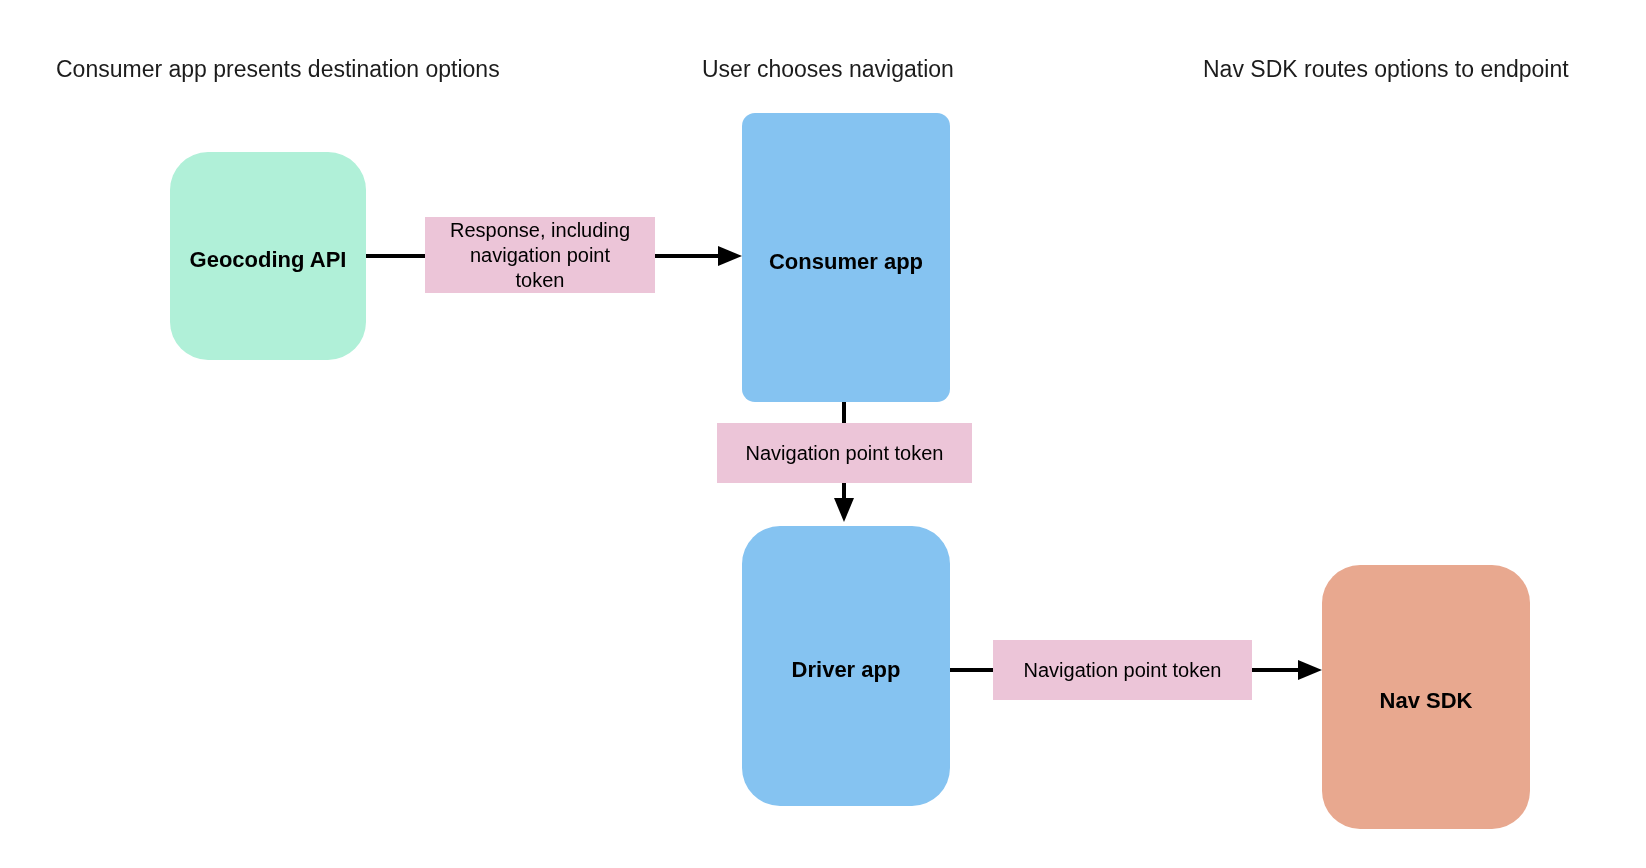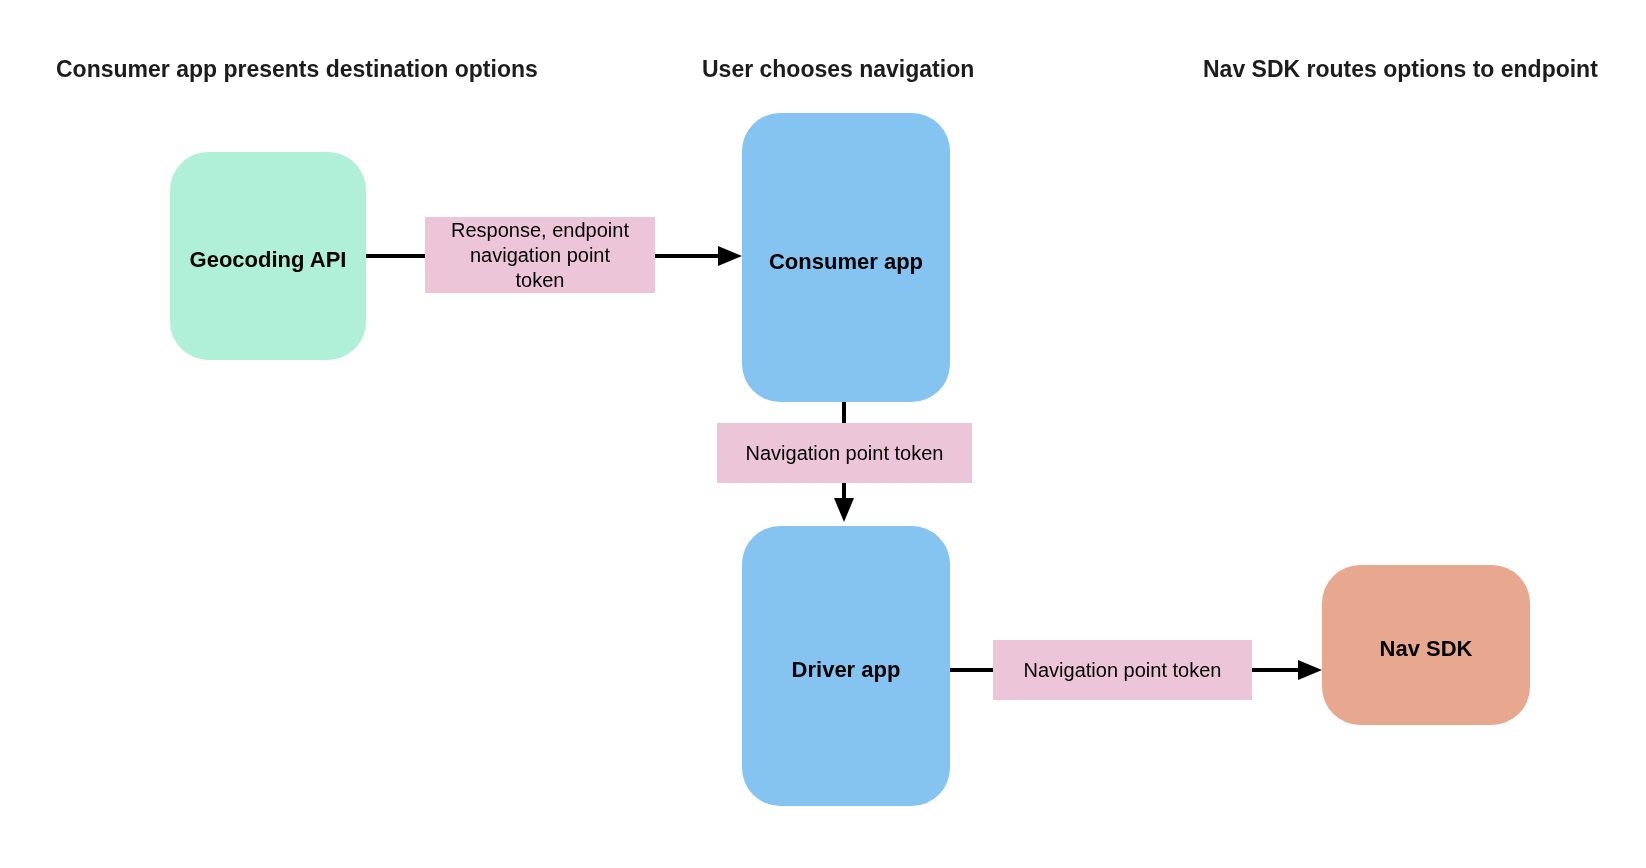--- a/index.html
+++ b/index.html
@@ -18,44 +18,43 @@
     z-index: 1;
   }
   .col-header {
     position: absolute;
     top: 55px;
     font-size: 23px;
     line-height: 28px;
     color: #1c1c1c;
     white-space: nowrap;
     z-index: 2;
-    font-weight: bold;
   }
   #header-1 { left: 56px; }
   #header-2 { left: 702px; }
   #header-3 { left: 1203px; }
   .node {
     position: absolute;
     z-index: 2;
     border-radius: 38px;
     display: flex;
     align-items: center;
     justify-content: center;
     text-align: center;
   }
   .node span {
     font-size: 22px;
     font-weight: bold;
     color: #000000;
     margin-top: 8px;
   }
   #node-geocoding-api { left: 170px; top: 152px; width: 196px; height: 208px; }
-  #node-consumer-app  { left: 742px; top: 113px; width: 208px; height: 289px; }
+  #node-consumer-app  { left: 742px; top: 113px; width: 208px; height: 289px; border-radius: 13px; }
   #node-driver-app    { left: 742px; top: 526px; width: 208px; height: 280px; }
-  #node-nav-sdk       { left: 1322px; top: 565px; width: 208px; height: 160px; }
+  #node-nav-sdk       { left: 1322px; top: 565px; width: 208px; height: 264px; }
   .edge-label {
     position: absolute;
     z-index: 3;
     display: flex;
     align-items: center;
     justify-content: center;
     text-align: center;
     font-size: 20px;
     line-height: 25px;
     color: #000000;
@@ -97,17 +96,17 @@
   </div>
 
   <div class="node" id="node-driver-app" style="background-color: rgb(133, 195, 241);">
     <span>Driver app</span>
   </div>
 
   <div class="node" id="node-nav-sdk" style="background-color: rgb(232, 168, 143);">
     <span>Nav SDK</span>
   </div>
 
-  <div class="edge-label" id="edge-label-1" style="background-color: rgb(236, 197, 216);">Response, endpoint navigation point token</div>
+  <div class="edge-label" id="edge-label-1" style="background-color: rgb(236, 197, 216);">Response, including navigation point token</div>
   <div class="edge-label" id="edge-label-2" style="background-color: rgb(236, 197, 216);">Navigation point token</div>
   <div class="edge-label" id="edge-label-3" style="background-color: rgb(236, 197, 216);">Navigation point token</div>
 
 </div>
 
 </body></html>

